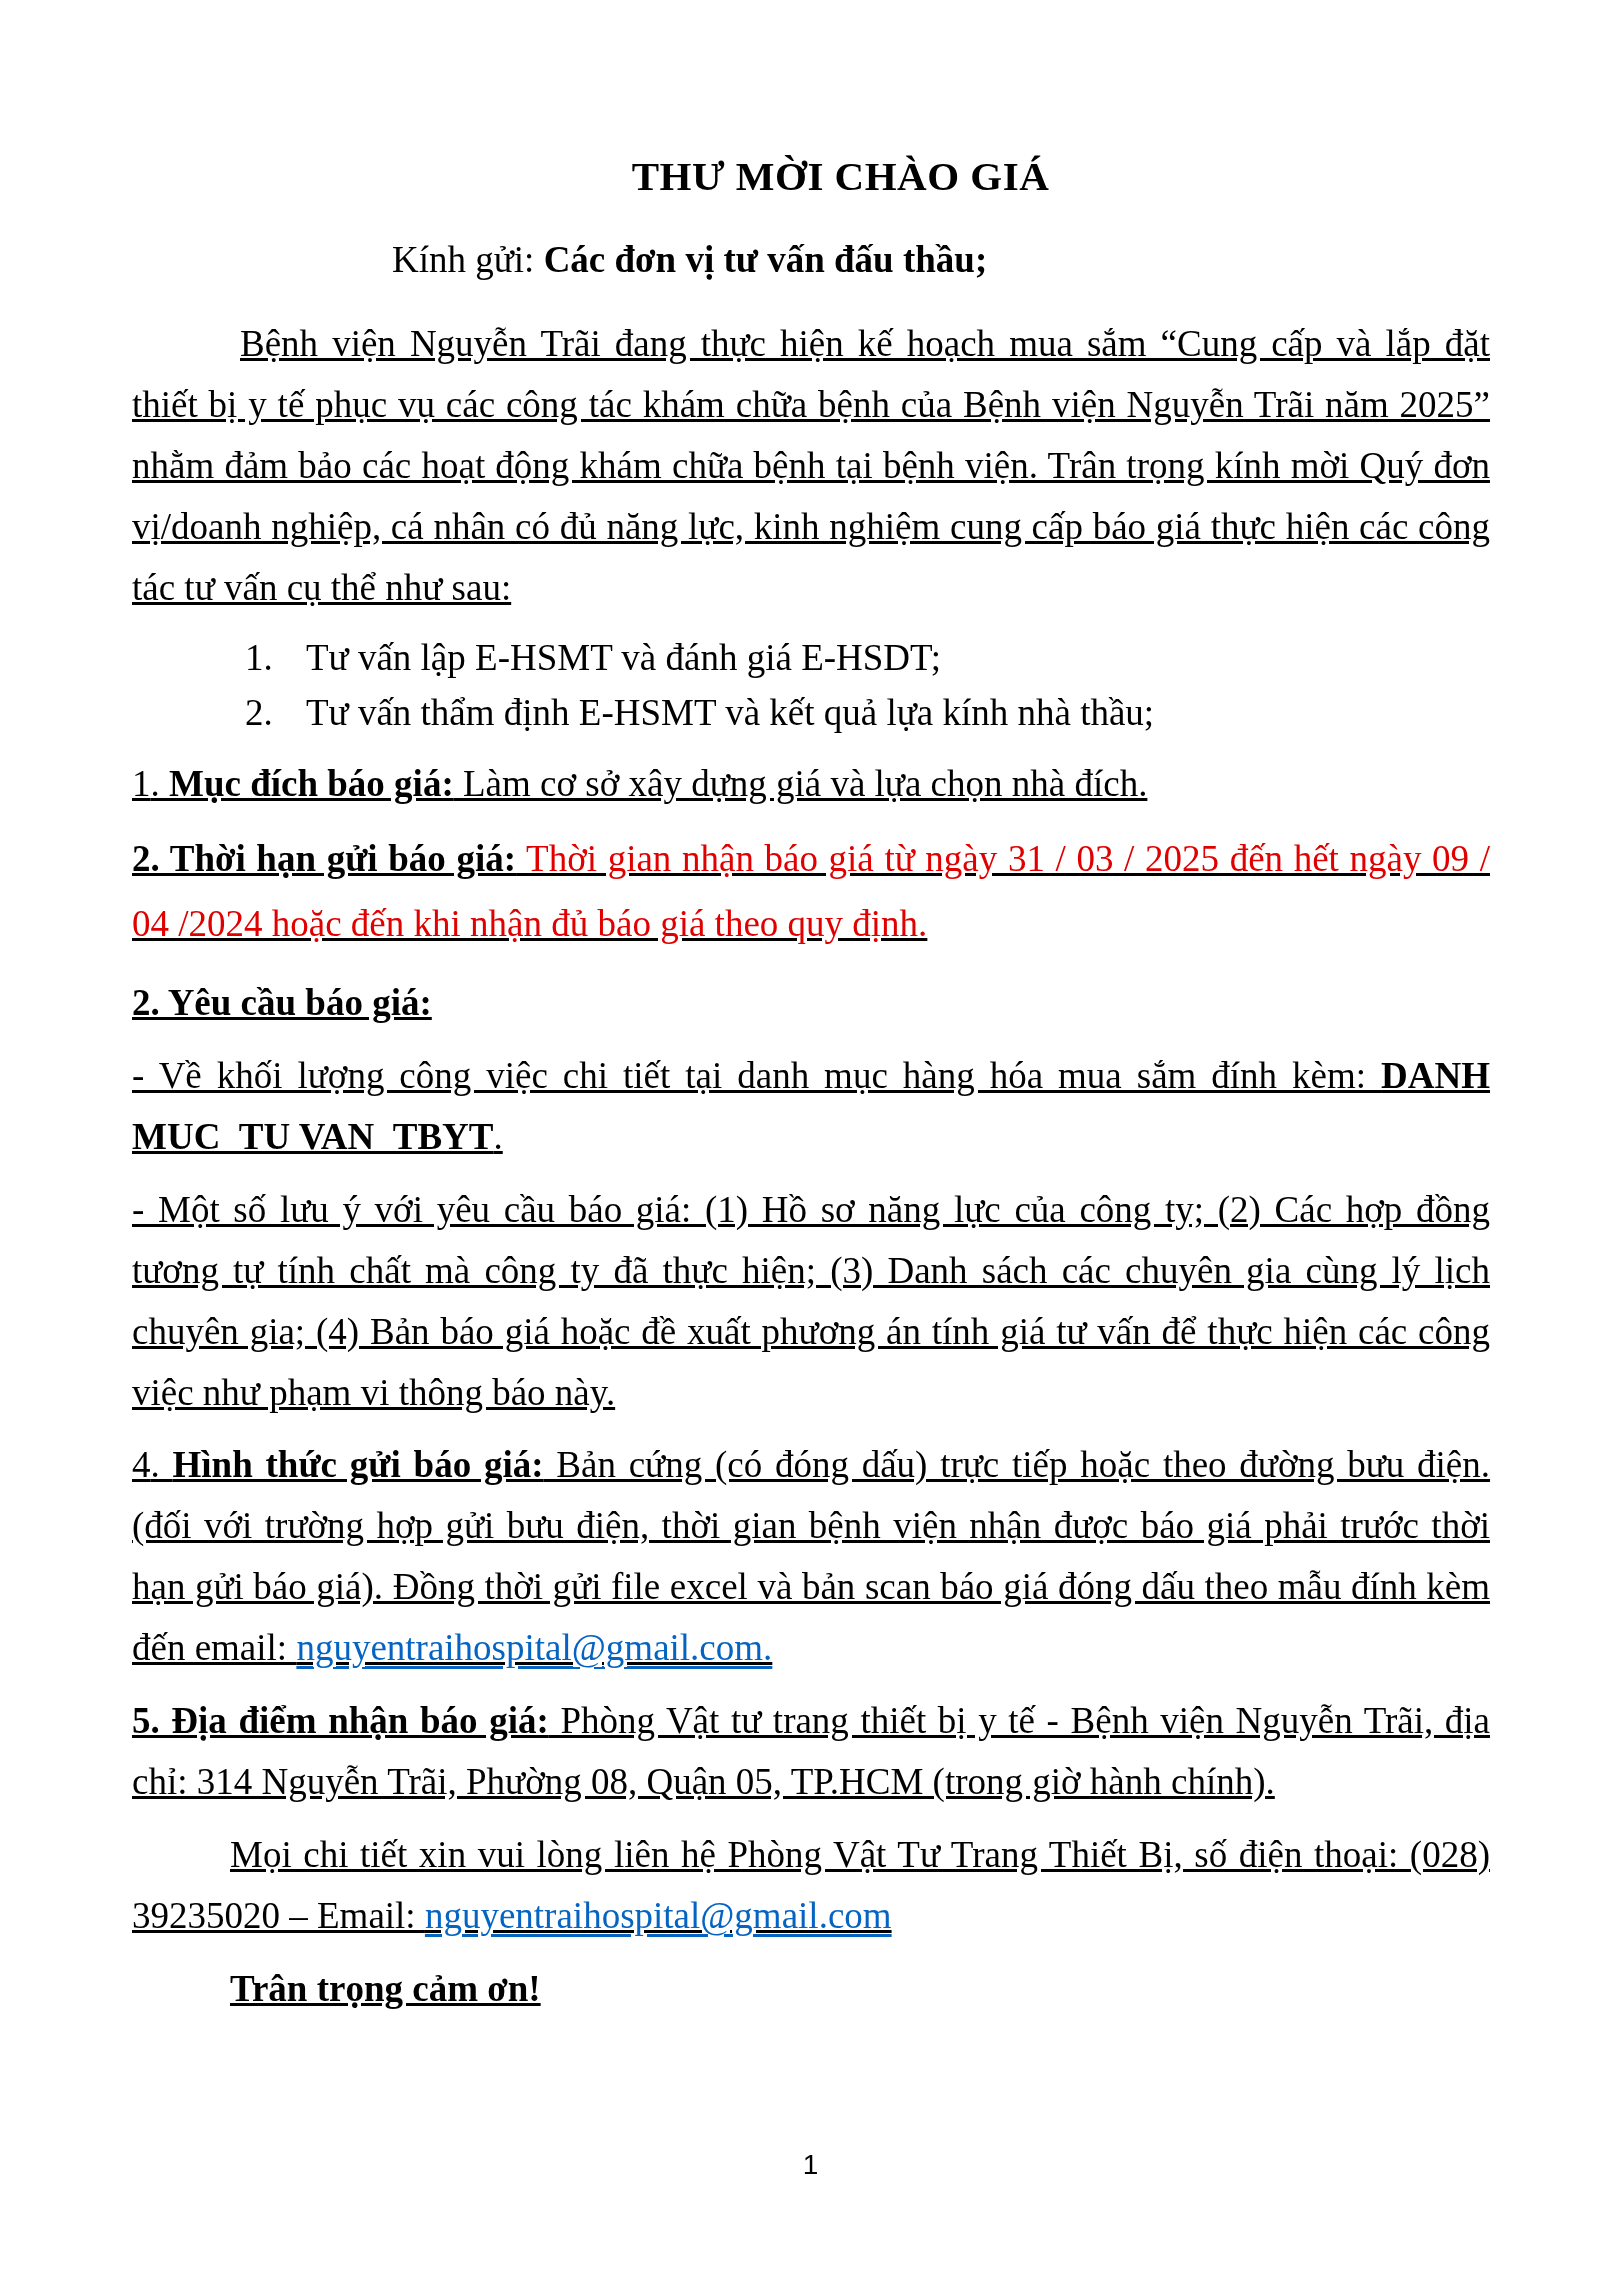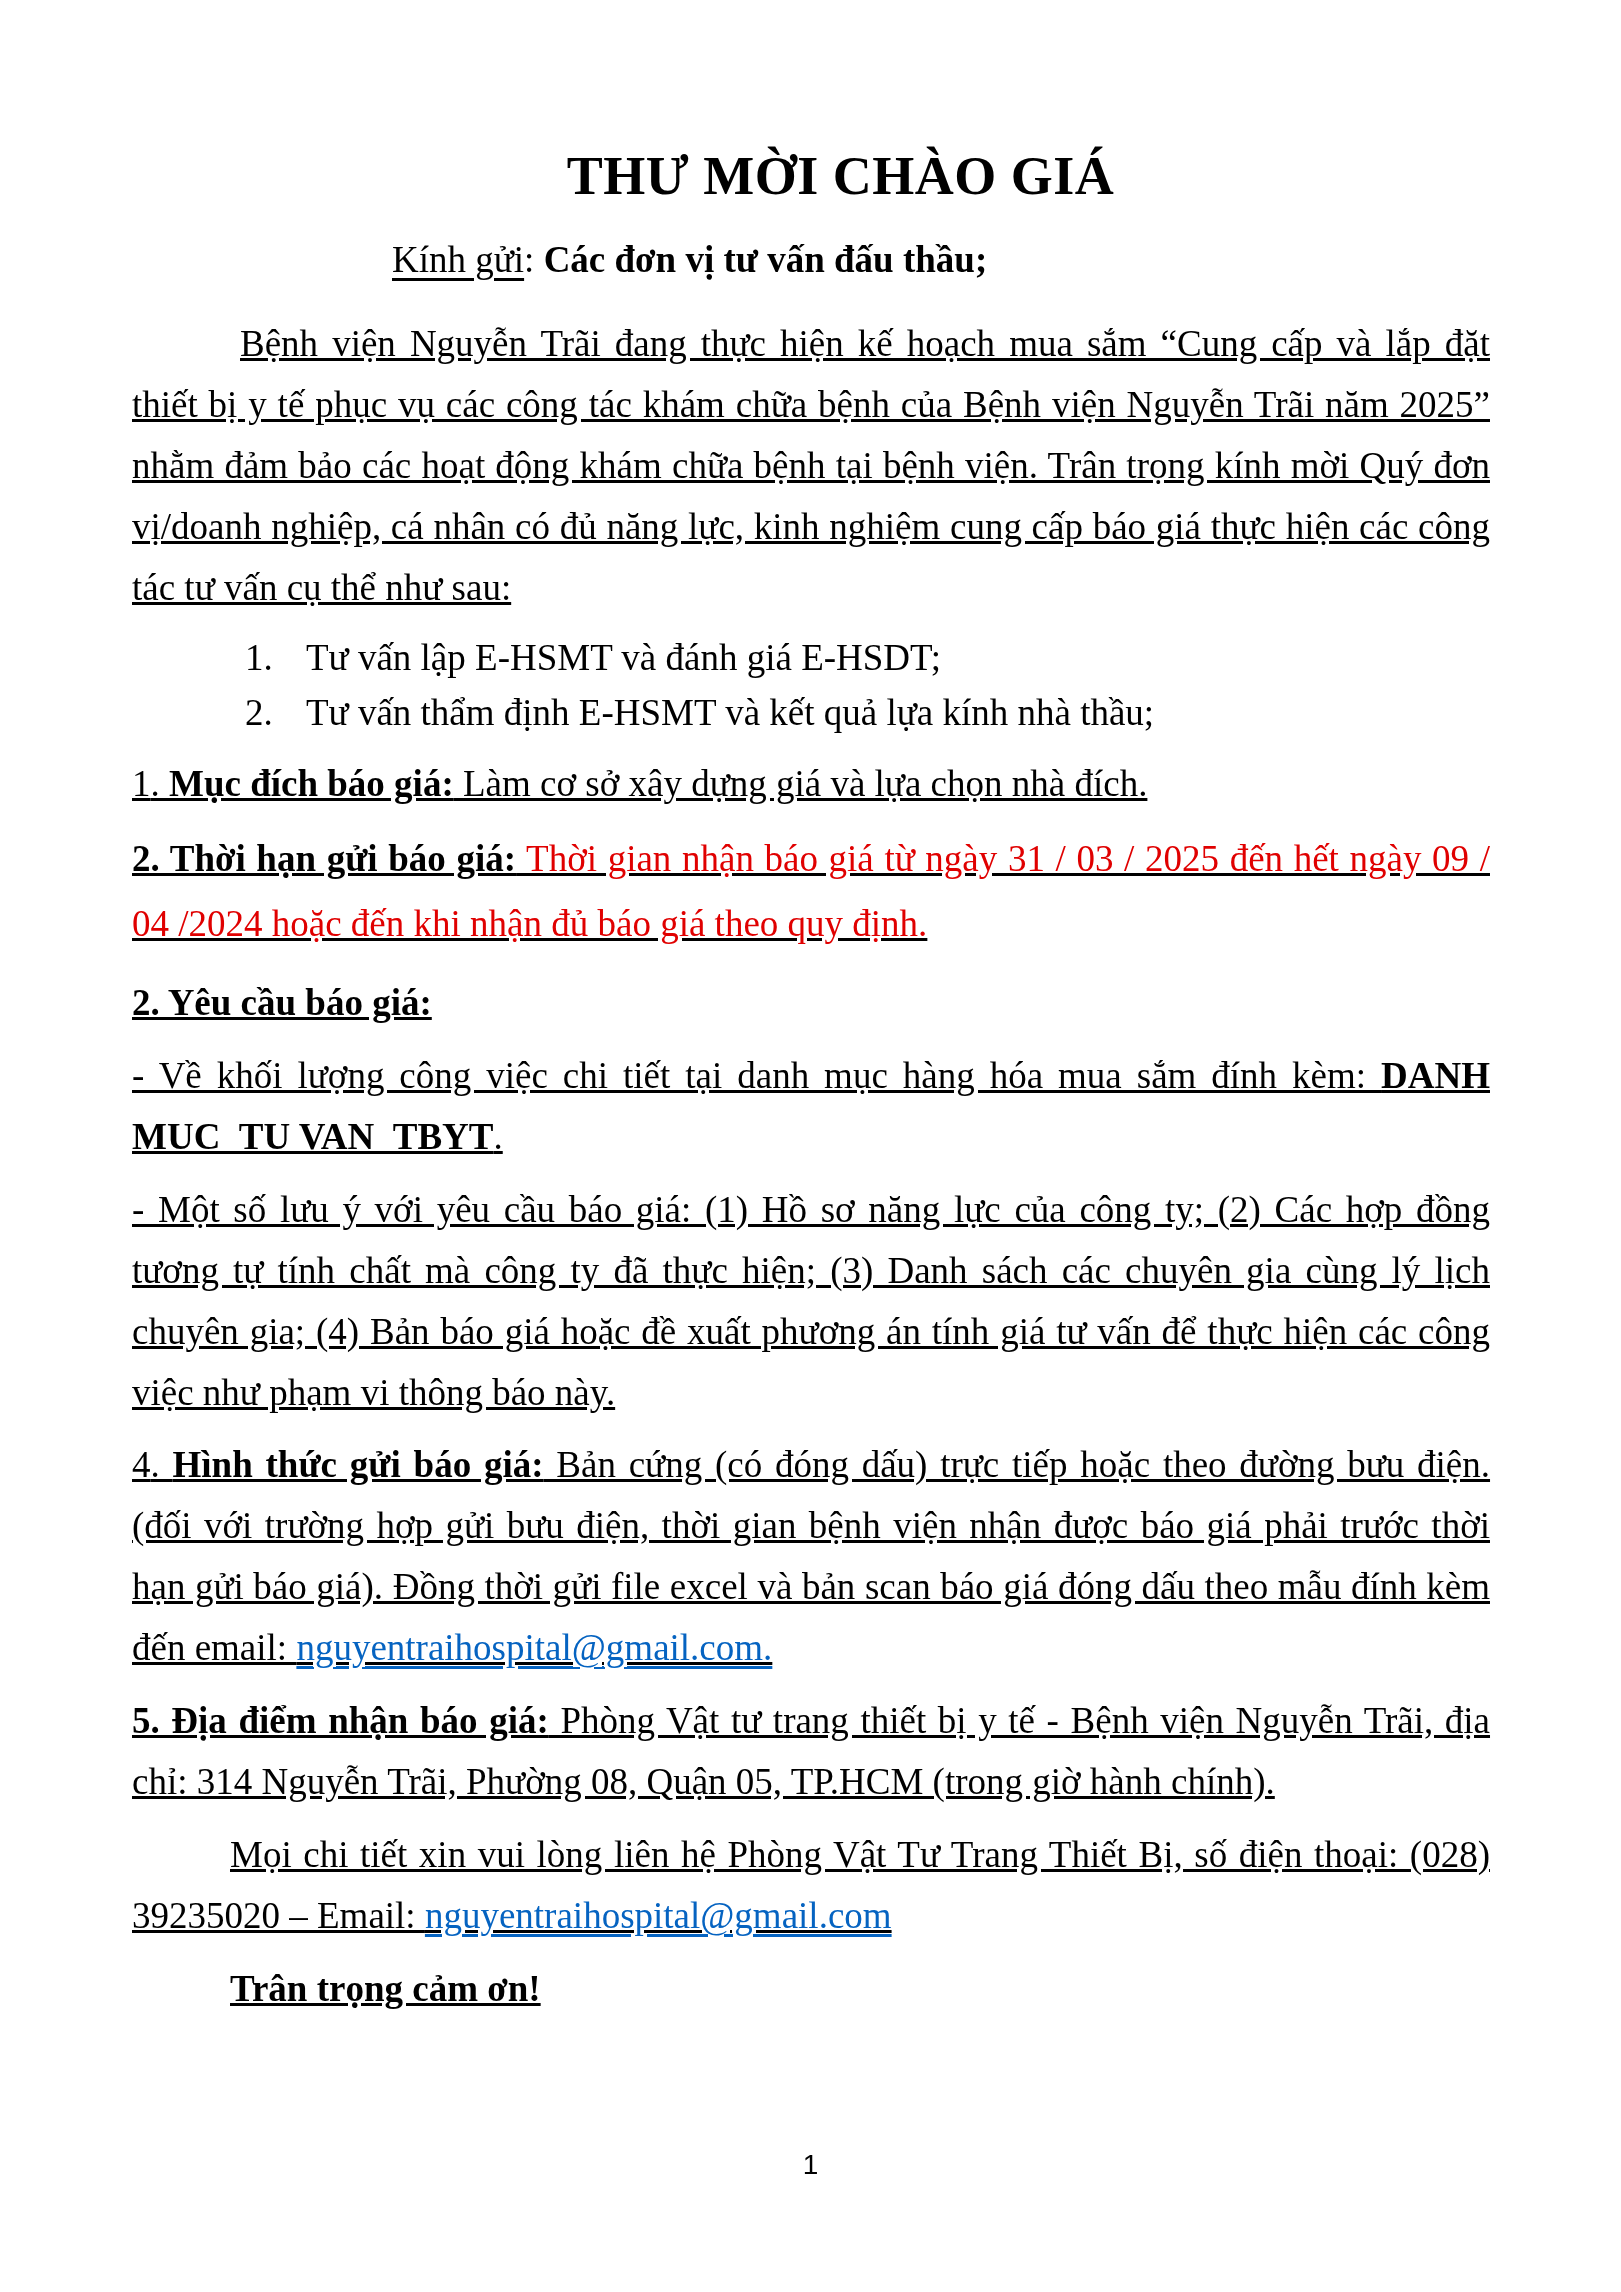--- a/index.html
+++ b/index.html
@@ -18,30 +18,30 @@
     font-family:"Liberation Serif","DejaVu Serif",serif;
     font-size:37px;
     overflow:hidden;
     box-sizing:border-box;
     padding:147px 131px 0 132px;
   }
   .title{
     text-align:center;
     padding-left:59px;
     font-weight:bold;
-    font-size:54px;
+    font-size:41px;
     line-height:59px;
     margin:0 0 29px 0;
     letter-spacing:0.5px;
   }
   .salutation{
     margin:0 0 29px 260px;
     line-height:49px;
   }
-  .salutation .greet{text-decoration:underline;text-underline-offset:5.9px;}
+  .salutation .greet{text-underline-offset:5.9px;}
   .salutation .recipient{font-weight:bold;}
   p{margin:0 0 11.8px 0;line-height:61px;text-align:justify;text-decoration:underline;}
   .indent{text-indent:108px;}
   .indent-sm{text-indent:98px;}
   .tasks{margin:0 0 13.7px 0;}
   .task{line-height:55px;padding-left:113px;}
   .task .num{display:inline-block;min-width:61px;}
   .sec2{line-height:65px;margin-bottom:15.7px;}
   .red{color:var(--red);}
   b,.bold{font-weight:bold;}

